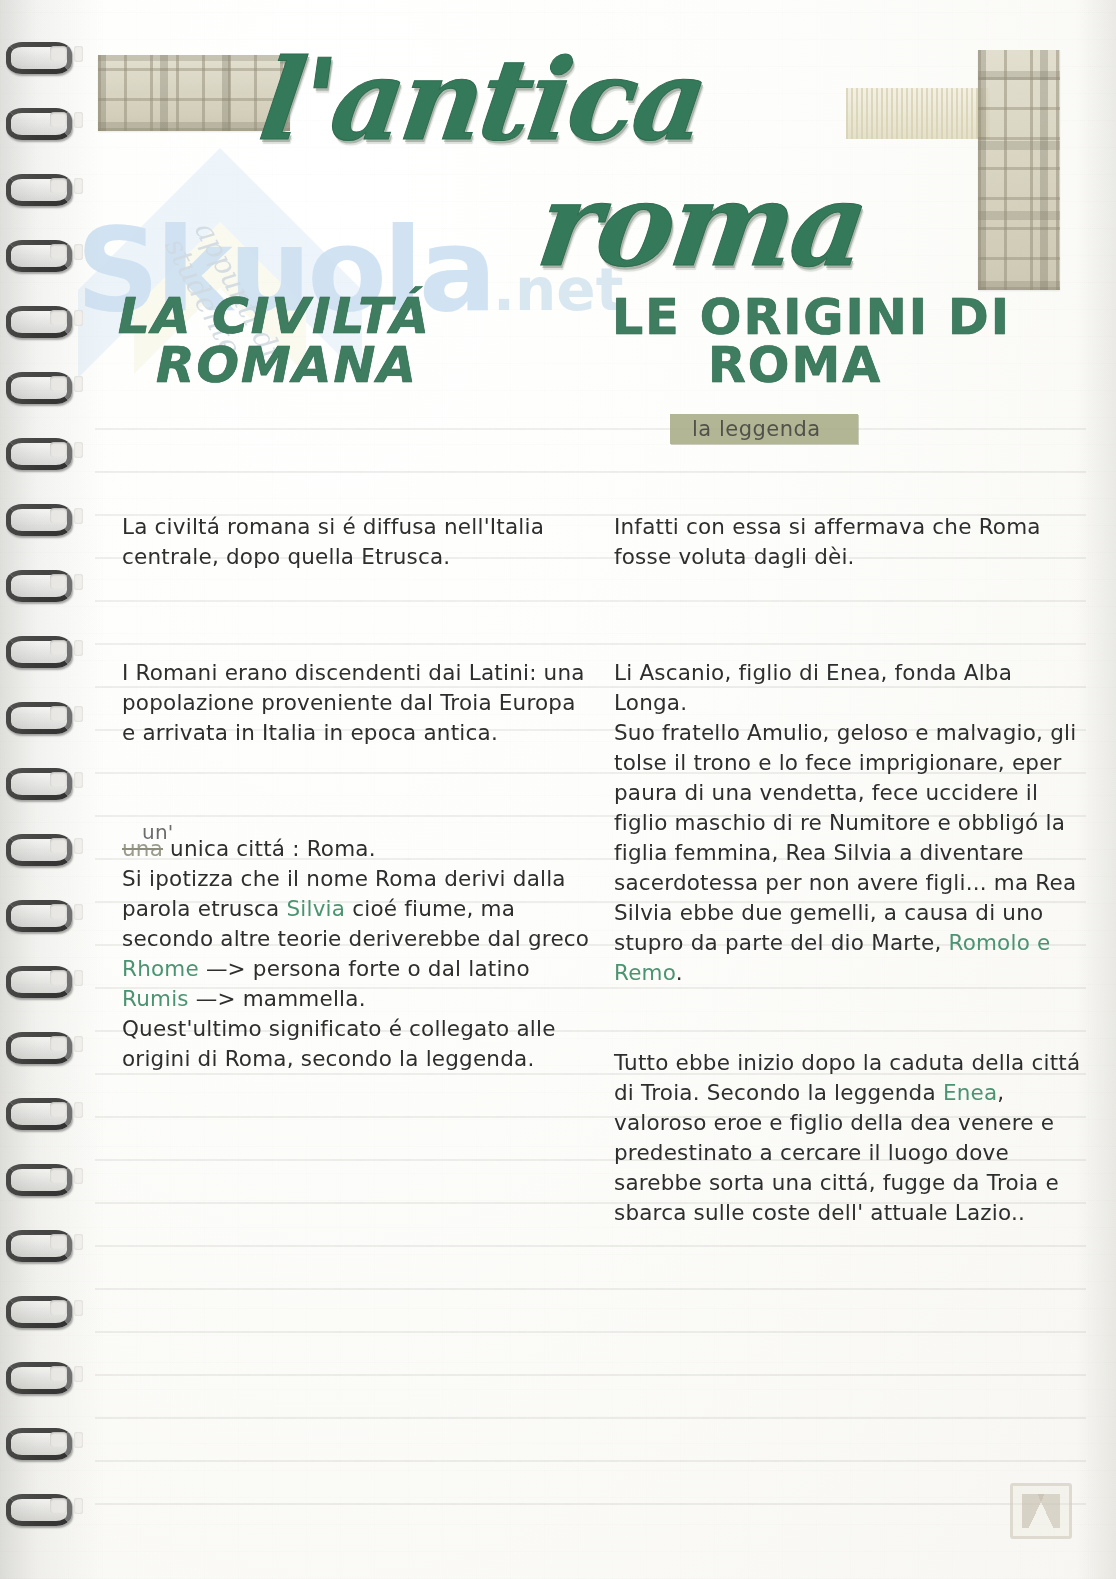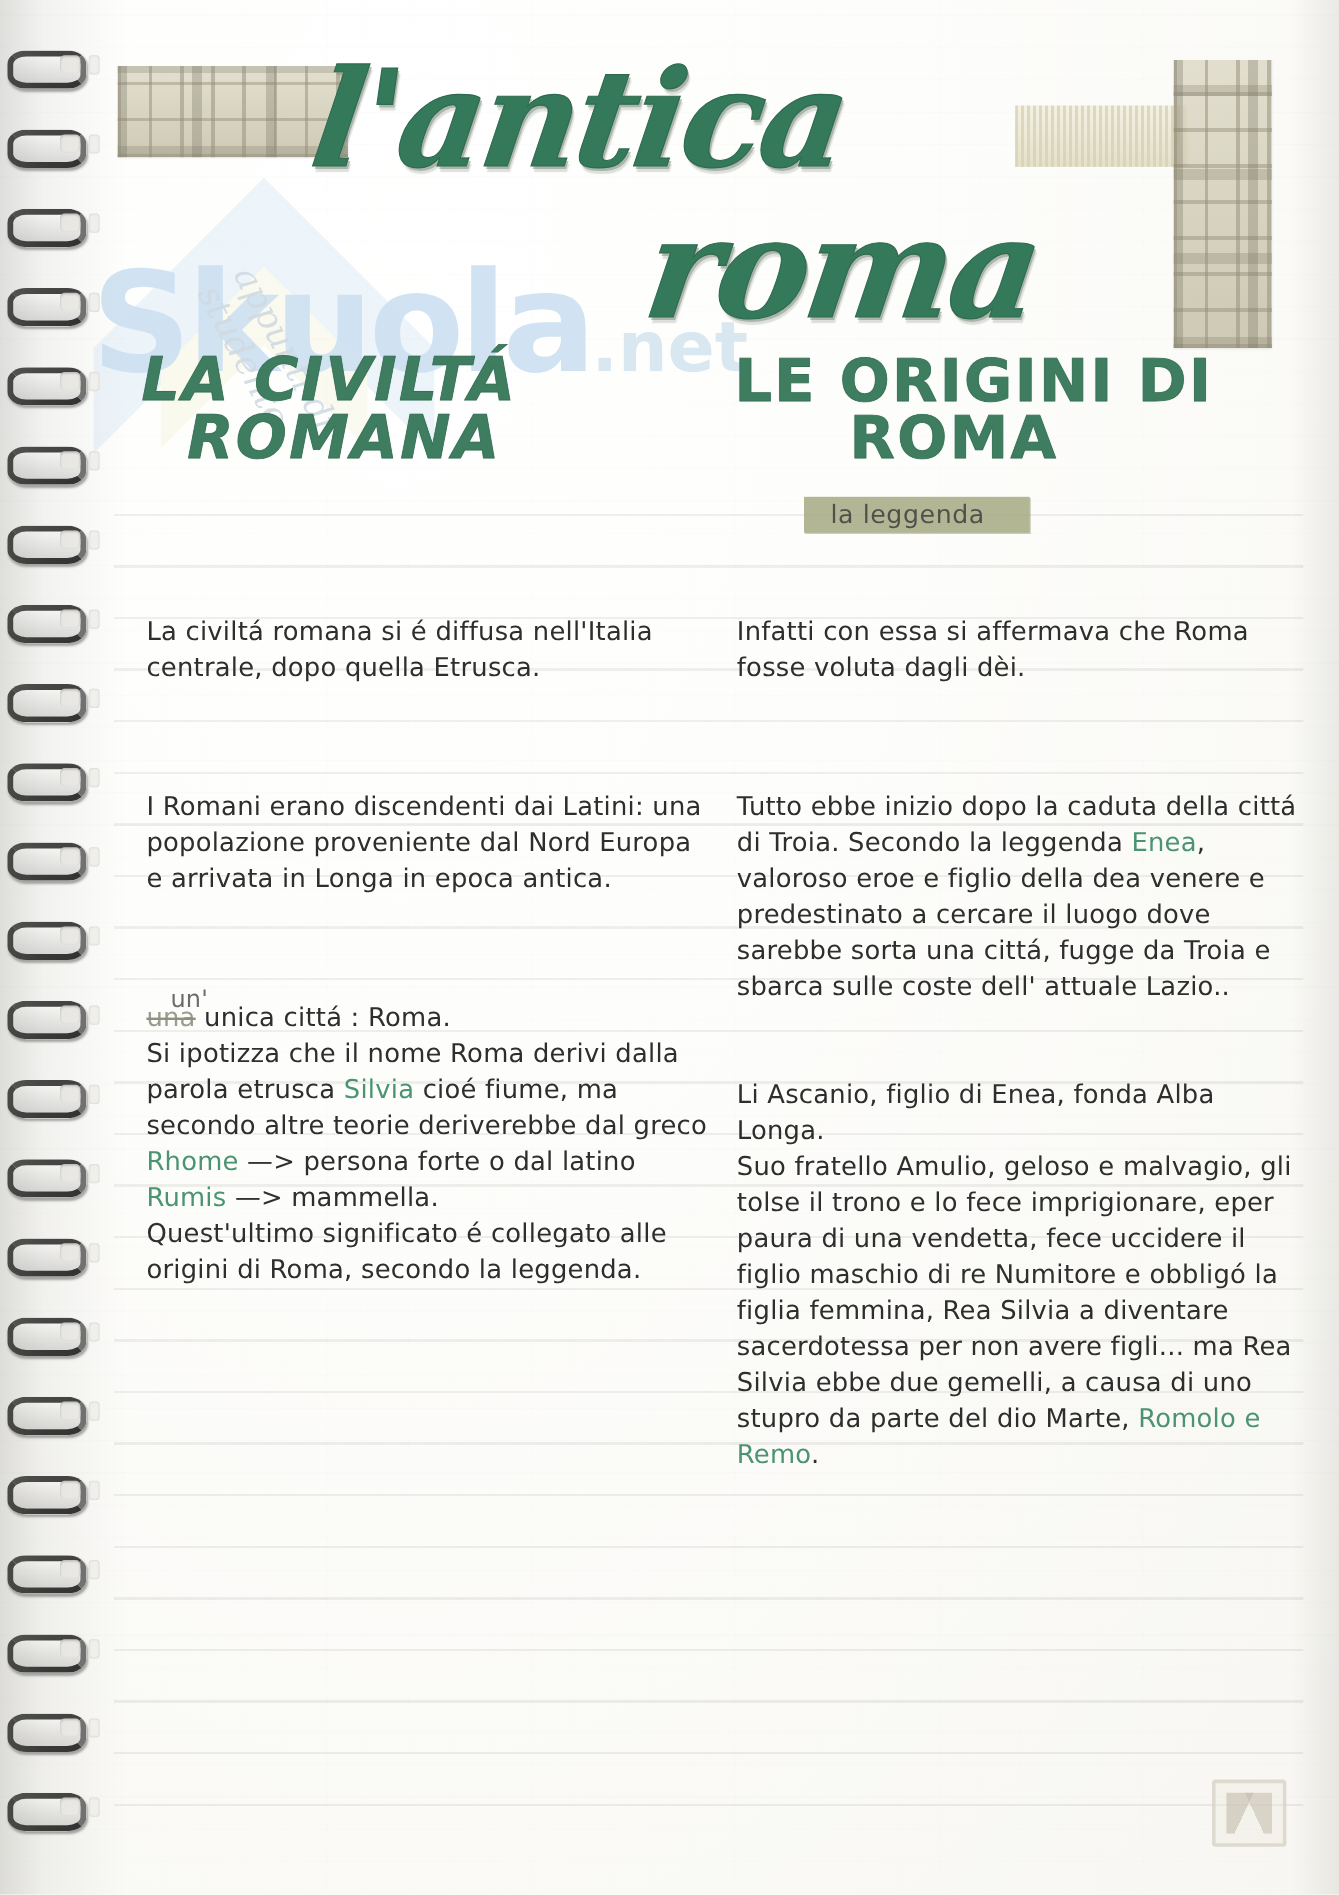--- a/index.html
+++ b/index.html
@@ -357,31 +357,31 @@
     <span>LE ORIGINI DI</span>
     <span class="l2">ROMA</span>
   </div>
 
   <div id="legend-tag">
     <span>la leggenda</span>
   </div>
 
   <div id="col-left" class="col hand">
     <p class="para">La civiltá romana si é diffusa nell'Italia centrale, dopo quella Etrusca.</p>
-    <p class="para">I Romani erano discendenti dai Latini: una popolazione proveniente dal Nord Europa e arrivata in Longa in epoca antica.</p>
+    <p class="para">I Romani erano discendenti dai Latini: una popolazione proveniente dal Troia Europa e arrivata in Italia in epoca antica.</p>
     <p class="para"><span class="strike-note"><span class="over">un'</span><span class="out">una</span></span><span> unica cittá : Roma.
 Si ipotizza che il nome Roma derivi dalla parola etrusca </span><span class="grn">Silvia</span><span> cioé fiume, ma secondo altre teorie deriverebbe dal greco </span><span class="grn">Rhome</span><span> —&gt; persona forte o dal latino </span><span class="grn">Rumis</span><span> —&gt; mammella.
 Quest'ultimo significato é collegato alle origini di Roma, secondo la leggenda.</span></p>
   </div>
 
   <div id="col-right" class="col hand">
     <p class="para">Infatti con essa si affermava che Roma fosse voluta dagli dèi.</p>
-    <p class="para tight"><span>Tutto ebbe inizio dopo la caduta della cittá di Troia. Secondo la leggenda </span><span class="grn">Enea</span><span>, valoroso eroe e figlio della dea venere e predestinato a cercare il luogo dove sarebbe sorta una cittá, fugge da Troia e sbarca sulle coste dell' attuale Lazio..</span></p>
     <p class="para tight"><span>Li Ascanio, figlio di Enea, fonda Alba Longa.
 Suo fratello Amulio, geloso e malvagio, gli tolse il trono e lo fece imprigionare, eper paura di una vendetta, fece uccidere il figlio maschio di re Numitore e obbligó la figlia femmina, Rea Silvia a diventare sacerdotessa per non avere figli... ma Rea Silvia ebbe due gemelli, a causa di uno stupro da parte del dio Marte, </span><span class="grn">Romolo e Remo</span><span>.</span></p>
+    <p class="para tight"><span>Tutto ebbe inizio dopo la caduta della cittá di Troia. Secondo la leggenda </span><span class="grn">Enea</span><span>, valoroso eroe e figlio della dea venere e predestinato a cercare il luogo dove sarebbe sorta una cittá, fugge da Troia e sbarca sulle coste dell' attuale Lazio..</span></p>
   </div>
 
   <div id="corner-logo">
       <i></i>
     </div>
 
   <div id="edge-shadow"></div>
   <div id="right-edge"></div>
 </div>
 

